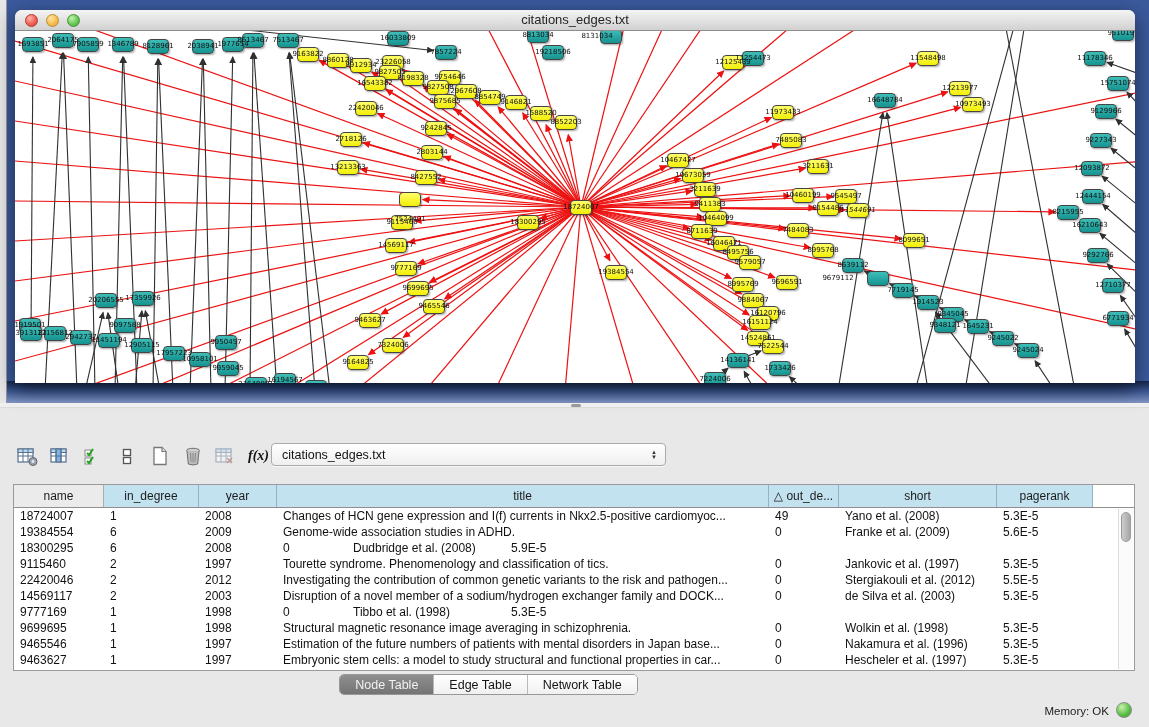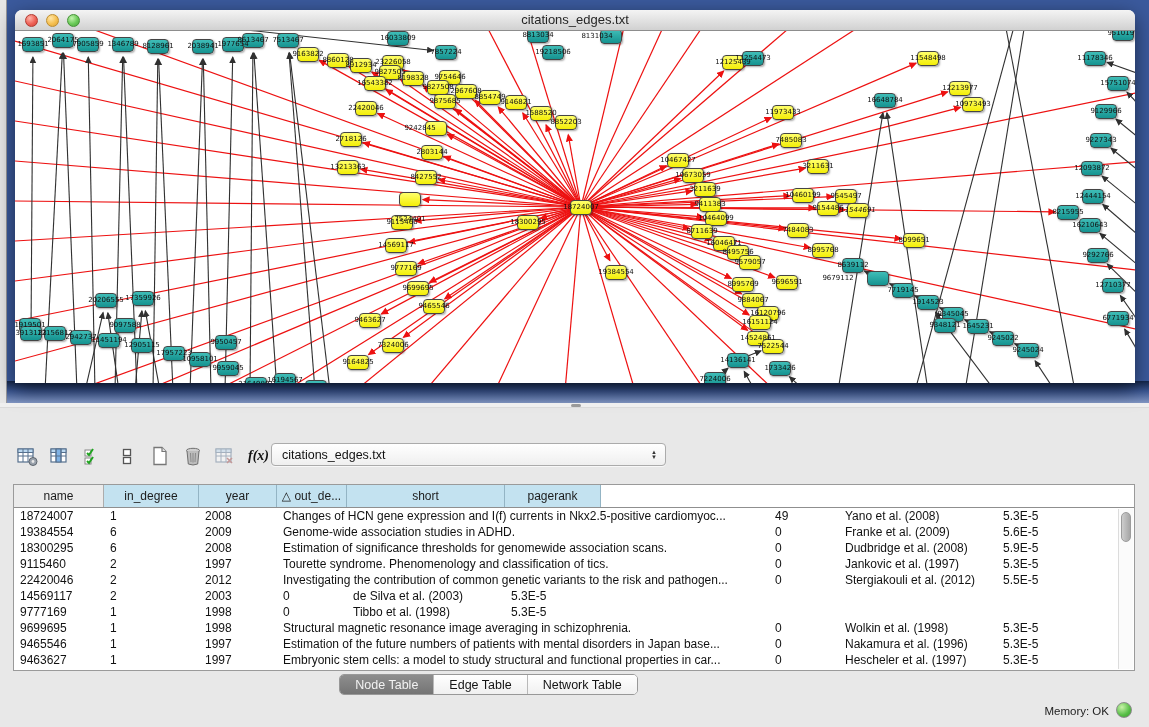--- a/index.html
+++ b/index.html
@@ -375,21 +375,21 @@
           <div class="nl" style="left: 400px; top: 42px;">9754646</div>
           <div class="nl" style="left: 388px; top: 52px;">9827508</div>
           <div class="nl" style="left: 416px; top: 56px;">2967608</div>
           <div class="nl" style="left: 395px; top: 66px;">9875685</div>
           <div class="nl" style="left: 440px; top: 62px;">8854749</div>
           <div class="nl" style="left: 466px; top: 67px;">9146821</div>
           <div class="nl" style="left: 491px; top: 78px;">1588520</div>
           <div class="nl" style="left: 516px; top: 87px;">8852203</div>
           <div class="nl" style="left: 316px; top: 73px;">22420046</div>
           <div class="nl" style="left: 301px; top: 104px;">2718126</div>
-          <div class="nl" style="left: 370px; top: 93px;">9242845</div>
+          <div class="nl" style="left: 386px; top: 93px;">9242845</div>
           <div class="nl" style="left: 382px; top: 117px;">2803144</div>
           <div class="nl" style="left: 298px; top: 132px;">13213363</div>
           <div class="nl" style="left: 376px; top: 142px;">8427552</div>
           <div class="nl" style="left: 360px; top: 164px; margin-top: 20px;">7524401</div>
           <div class="nl" style="left: 352px; top: 187px;">9115460</div>
           <div class="nl" style="left: 346px; top: 210px;">14569117</div>
           <div class="nl" style="left: 356px; top: 233px;">9777169</div>
           <div class="nl" style="left: 368px; top: 253px;">9699695</div>
           <div class="nl" style="left: 384px; top: 271px;">9465546</div>
           <div class="nl" style="left: 320px; top: 285px;">9463627</div>
@@ -564,20 +564,21 @@
           <span>▲</span>
           <span>▼</span>
         </span>
     </div>
 
     <div class="table-wrap">
       <div class="thead" id="thead">
           <div class="th c0 key">name</div>
           <div class="th c1">in_degree</div>
           <div class="th c2">year</div>
+          <div class="th c3">title</div>
           <div class="th c4">△ out_de...</div>
           <div class="th c5">short</div>
           <div class="th c6">pagerank</div>
         </div>
       <div id="tbody">
           <div class="trow">
             <div class="td c0">18724007</div>
             <div class="td c1">1</div>
             <div class="td c2">2008</div>
             <div class="td c3">Changes of HCN gene expression and I(f) currents in Nkx2.5-positive cardiomyoc...</div>
@@ -591,21 +592,20 @@
             <div class="td c2">2009</div>
             <div class="td c3">Genome-wide association studies in ADHD.</div>
             <div class="td c4">0</div>
             <div class="td c5">Franke et al. (2009)</div>
             <div class="td c6">5.6E-5</div>
           </div>
           <div class="trow">
             <div class="td c0">18300295</div>
             <div class="td c1">6</div>
             <div class="td c2">2008</div>
-            <div class="td c3">Estimation of significance thresholds for genomewide association scans.</div>
             <div class="td c4">0</div>
             <div class="td c5">Dudbridge et al. (2008)</div>
             <div class="td c6">5.9E-5</div>
           </div>
           <div class="trow">
             <div class="td c0">9115460</div>
             <div class="td c1">2</div>
             <div class="td c2">1997</div>
             <div class="td c3">Tourette syndrome. Phenomenology and classification of tics.</div>
             <div class="td c4">0</div>
@@ -618,20 +618,21 @@
             <div class="td c2">2012</div>
             <div class="td c3">Investigating the contribution of common genetic variants to the risk and pathogen...</div>
             <div class="td c4">0</div>
             <div class="td c5">Stergiakouli et al. (2012)</div>
             <div class="td c6">5.5E-5</div>
           </div>
           <div class="trow">
             <div class="td c0">14569117</div>
             <div class="td c1">2</div>
             <div class="td c2">2003</div>
+            <div class="td c3">Disruption of a novel member of a sodium/hydrogen exchanger family and DOCK...</div>
             <div class="td c4">0</div>
             <div class="td c5">de Silva et al. (2003)</div>
             <div class="td c6">5.3E-5</div>
           </div>
           <div class="trow">
             <div class="td c0">9777169</div>
             <div class="td c1">1</div>
             <div class="td c2">1998</div>
             <div class="td c4">0</div>
             <div class="td c5">Tibbo et al. (1998)</div>

